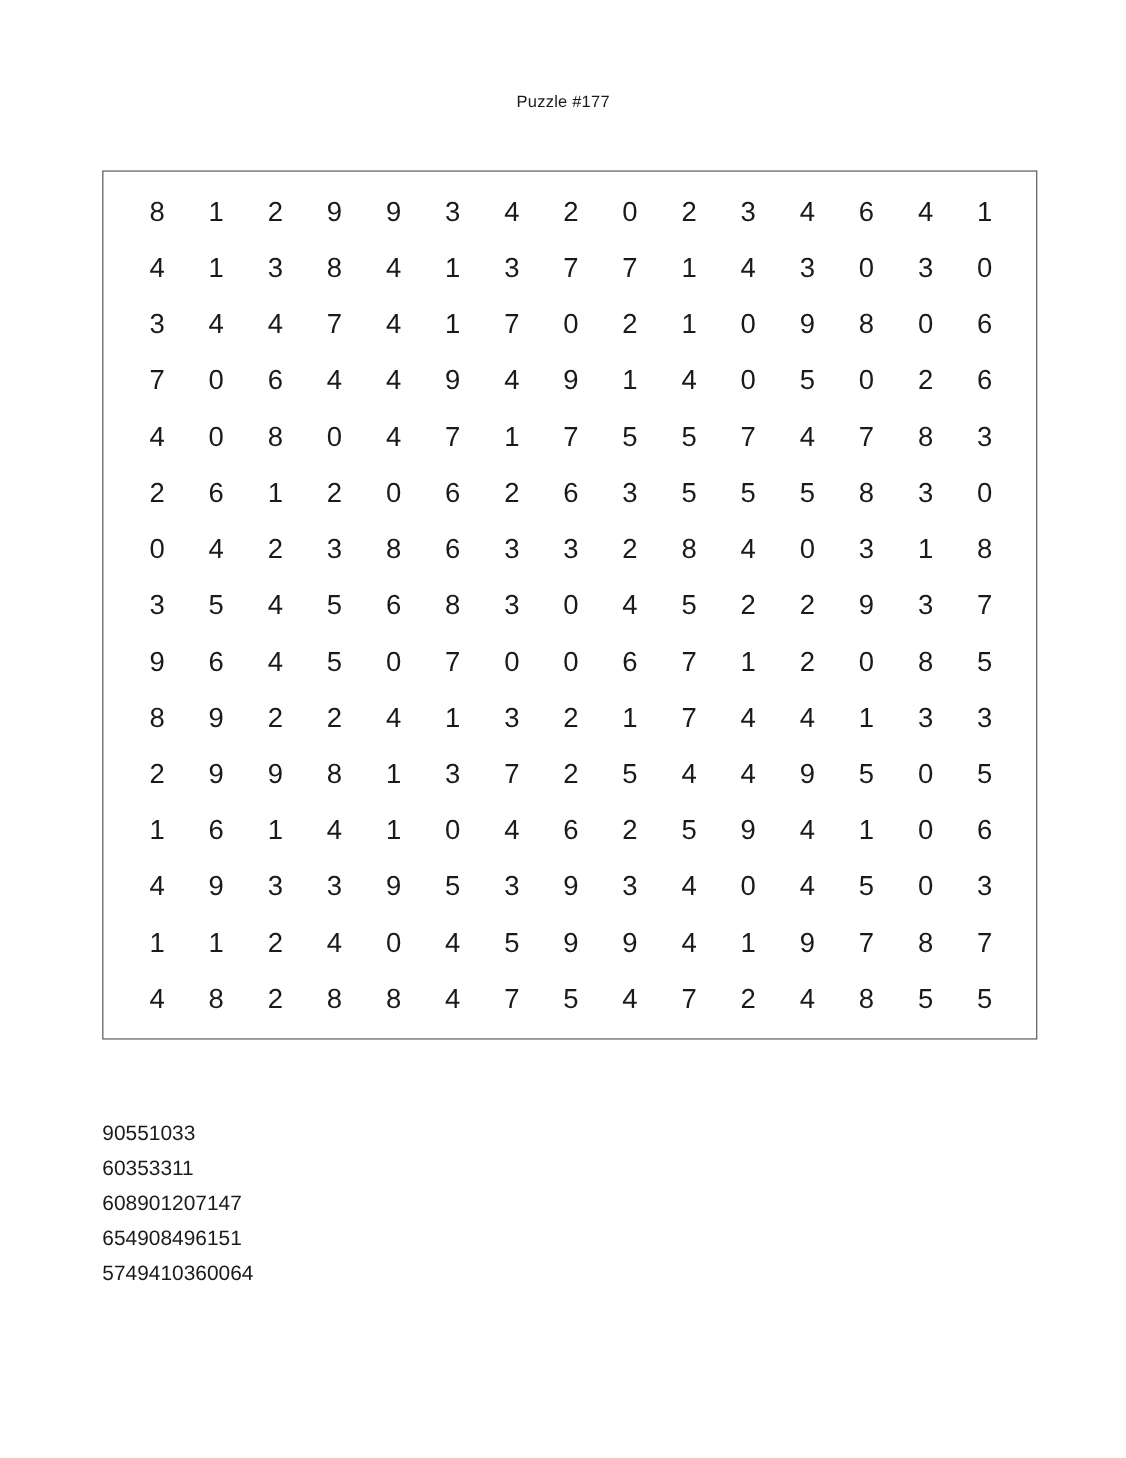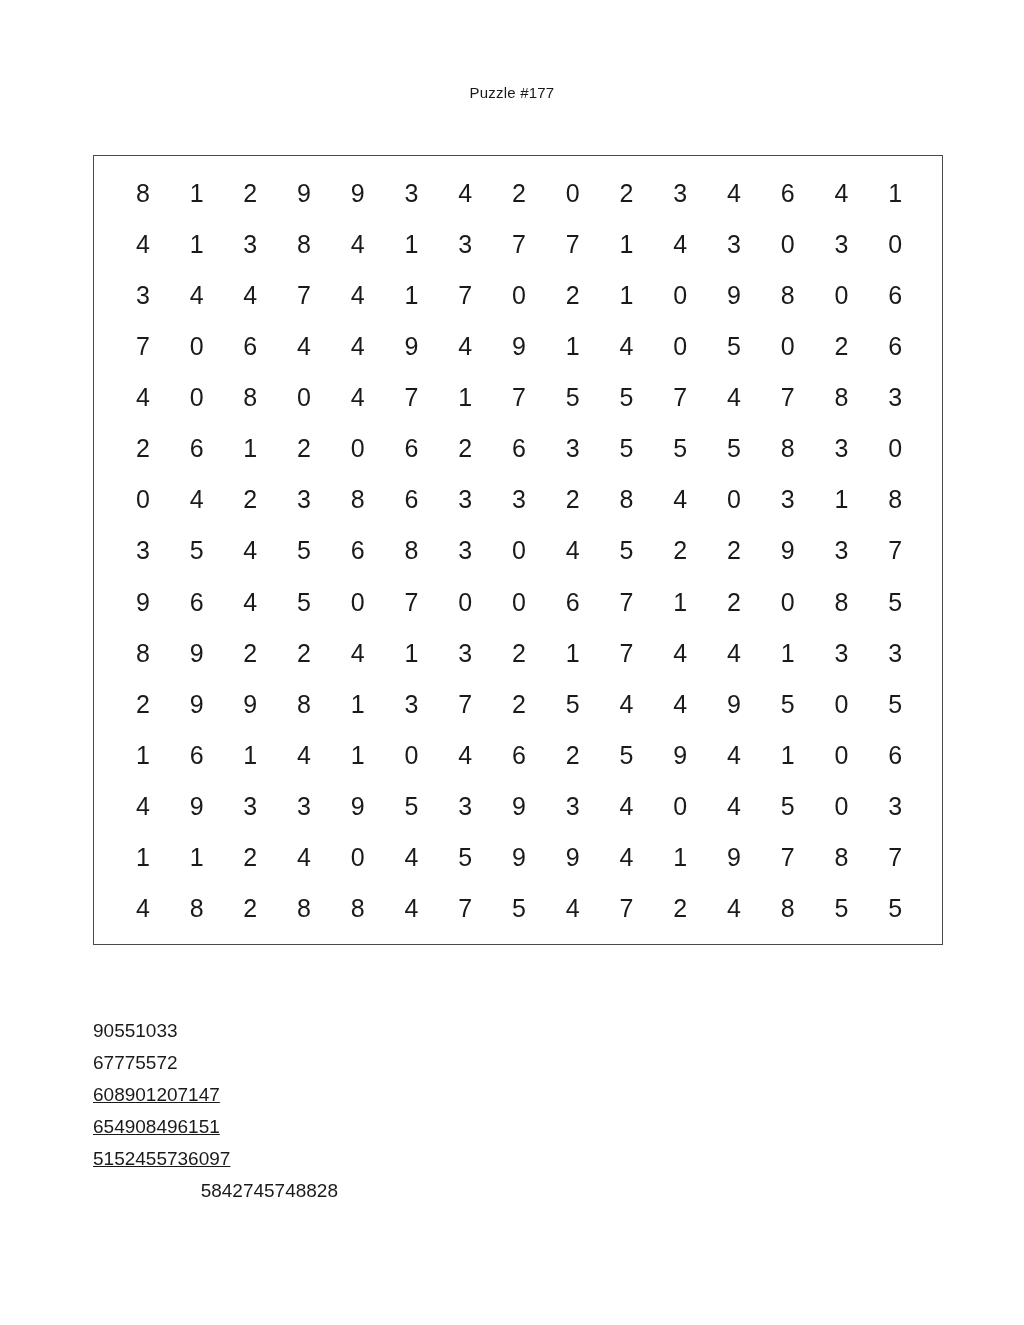--- a/index.html
+++ b/index.html
@@ -76,21 +76,21 @@
     top: 1015px;
     width: 850px;
     display: flex;
     flex-direction: column;
   }
   .word-col {
     display: flex;
     flex-direction: column;
   }
   .word-col.col-0 { width: 315px; }
-  .word-col.col-1 { width: 290px; text-decoration: underline; }
+  .word-col.col-1 { width: 290px; }
   .word-col.col-2 { width: 245px; }
   .word {
     font-size: 19px;
     line-height: 32px;
     color: #1a1a1a;
     white-space: nowrap;
   }
   .word-col.col-2 .word { text-align: right; }
 </style>
 </head>
@@ -326,25 +326,22 @@
         <div class="cell">4</div>
         <div class="cell">8</div>
         <div class="cell">5</div>
         <div class="cell">5</div>
       </div>
   </div>
 
   <div class="word-lists" id="word-lists">
       <div class="word-col col-0">
         <div class="word">90551033</div>
-        <div class="word">67775572</div>
+        <div class="word">60353311</div>
       </div>
       <div class="word-col col-1">
         <div class="word">608901207147</div>
         <div class="word">654908496151</div>
-        <div class="word">5152455736097</div>
-      </div>
-      <div class="word-col col-2">
-        <div class="word">5842745748828</div>
+        <div class="word">5749410360064</div>
       </div>
     </div>
 
 </div>
 
 </body></html>

